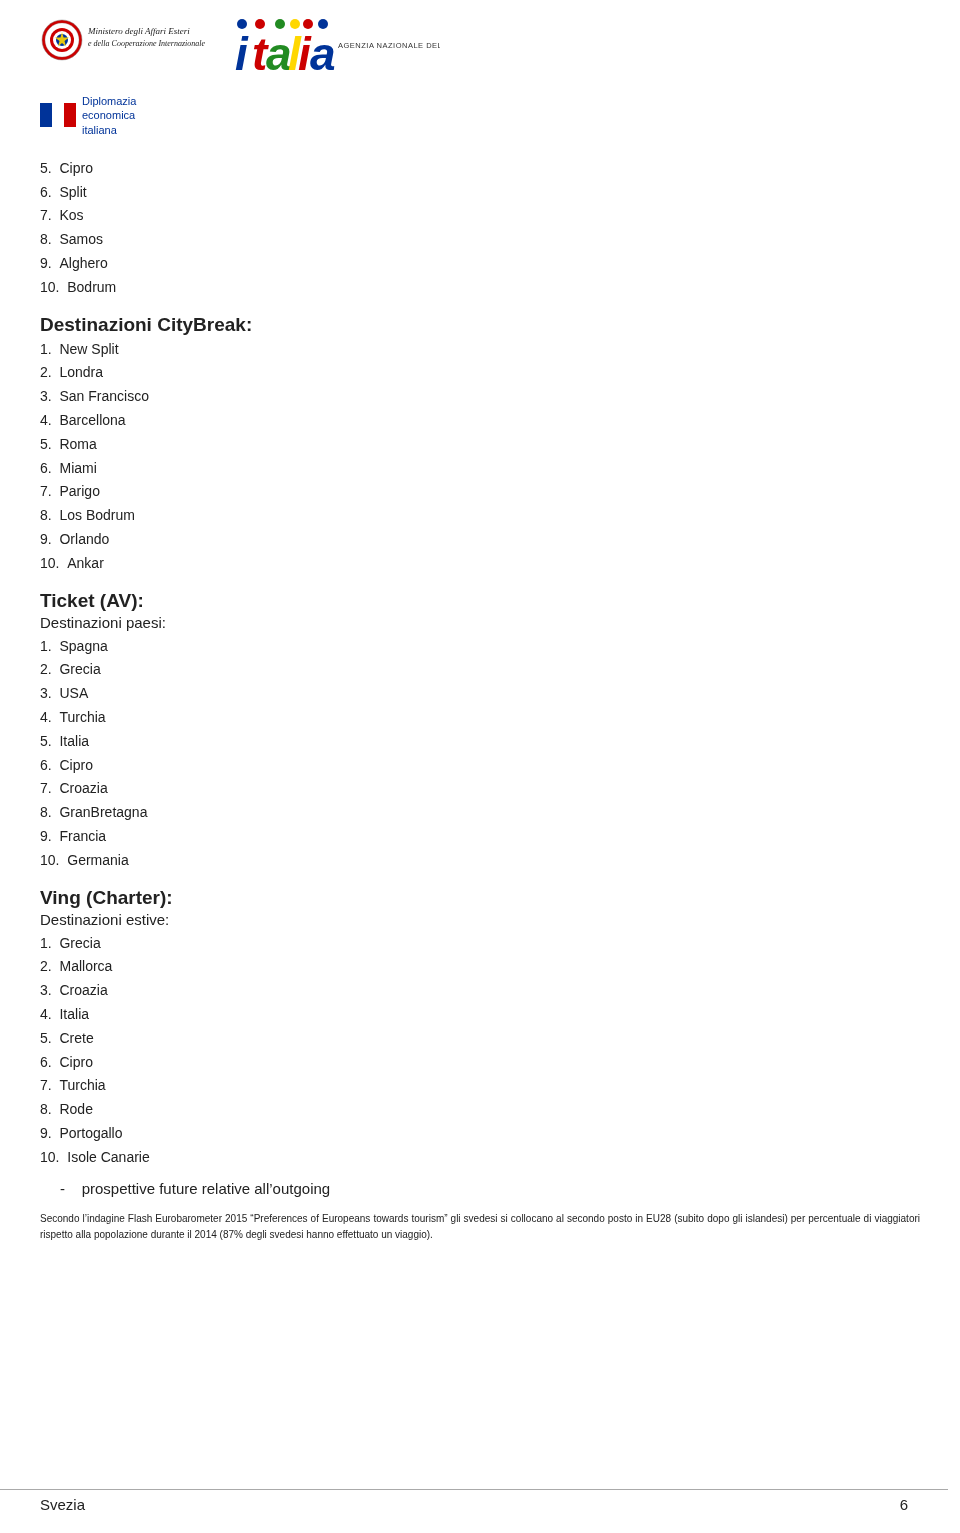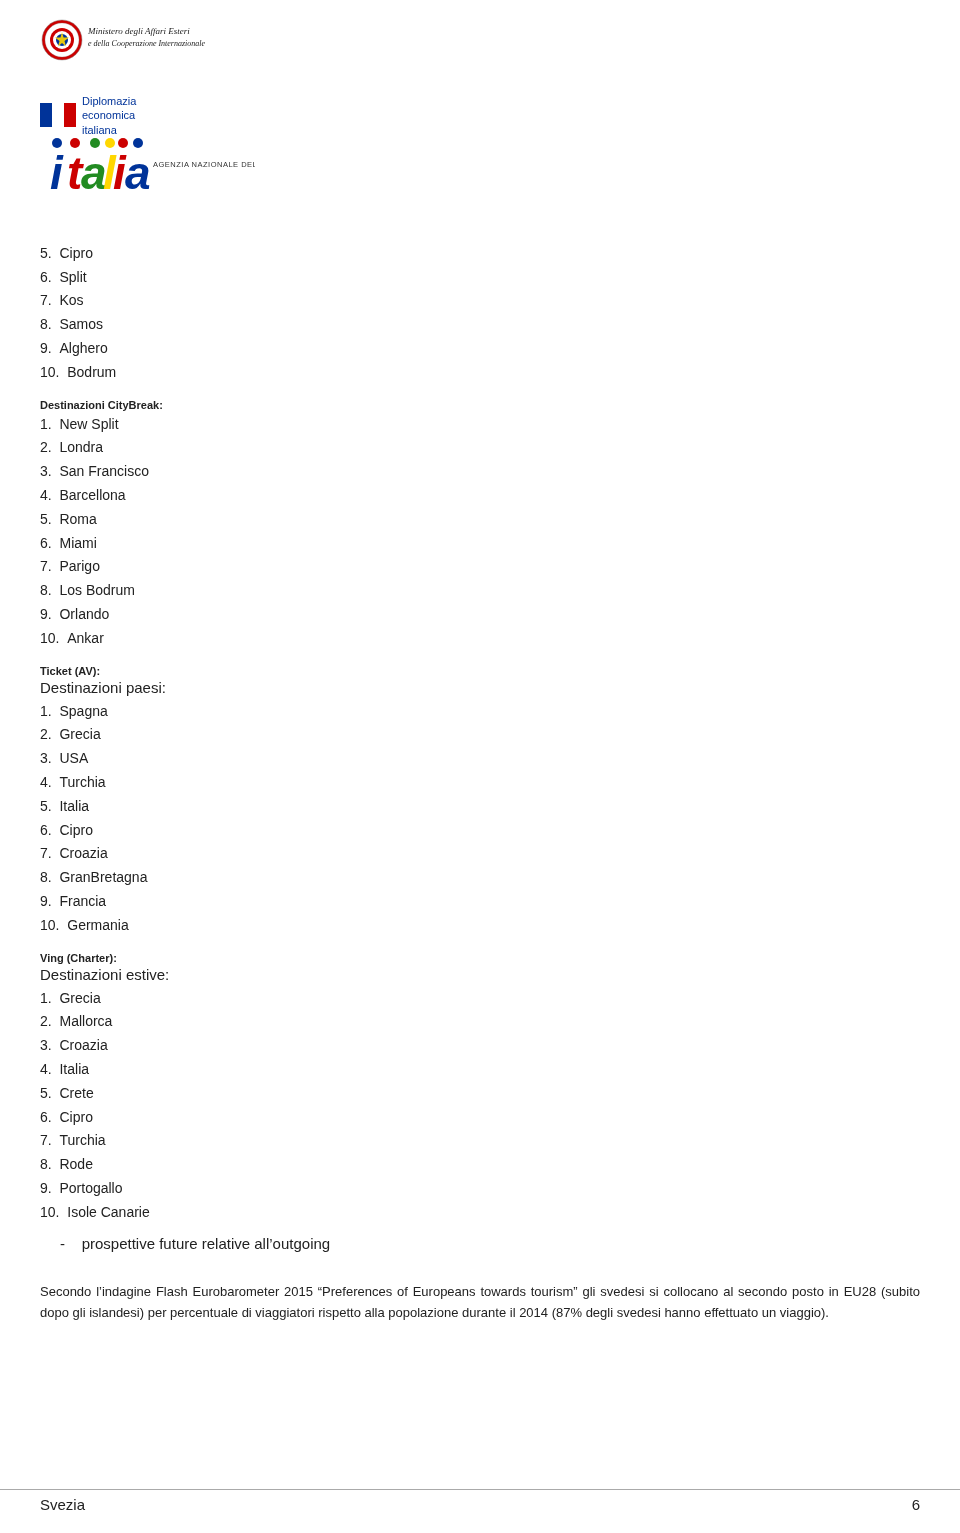--- a/index.html
+++ b/index.html
@@ -9,25 +9,23 @@
       color: #222;
       background: #fff;
       width: 960px;
       min-height: 1533px;
       position: relative;
       padding: 0 40px 40px 40px;
     }
 
     .header {
       display: flex;
-      justify-content: space-between;
       align-items: flex-start;
       padding: 18px 0 10px 0;
       border-bottom: none;
-      flex-direction: column;
     }
 
     .header-left {
       display: flex;
       flex-direction: column;
       align-items: flex-start;
     }
 
     .logo-diplomazia {
       display: flex;
@@ -61,49 +59,49 @@
       font-size: 14px;
       color: #222;
       line-height: 1.7;
     }
 
     .list-item.bold {
       font-weight: normal;
     }
 
     .section-title {
-      font-size: 11px;
+      font-size: 19px;
       font-weight: bold;
       margin-top: 14px;
       margin-bottom: 2px;
     }
 
     .section-subtitle {
       font-size: 15px;
       margin-bottom: 4px;
     }
 
     .paragraph {
-      font-size: 13px;
+      font-size: 10px;
       line-height: 1.6;
-      margin-top: 26px;
+      margin-top: 10px;
       text-align: justify;
     }
 
     .dash-item {
       font-size: 15px;
       line-height: 1.7;
       padding-left: 20px;
     }
 
     .page-footer {
       position: absolute;
       bottom: 20px;
       left: 0;
-      right: 0;
+      right: 12px;
       display: flex;
       justify-content: space-between;
       padding: 0 40px;
       border-top: 1px solid #aaa;
       padding-top: 6px;
       font-size: 15px;
     }
 
     .enit-logo-container {
       width: 220px;

